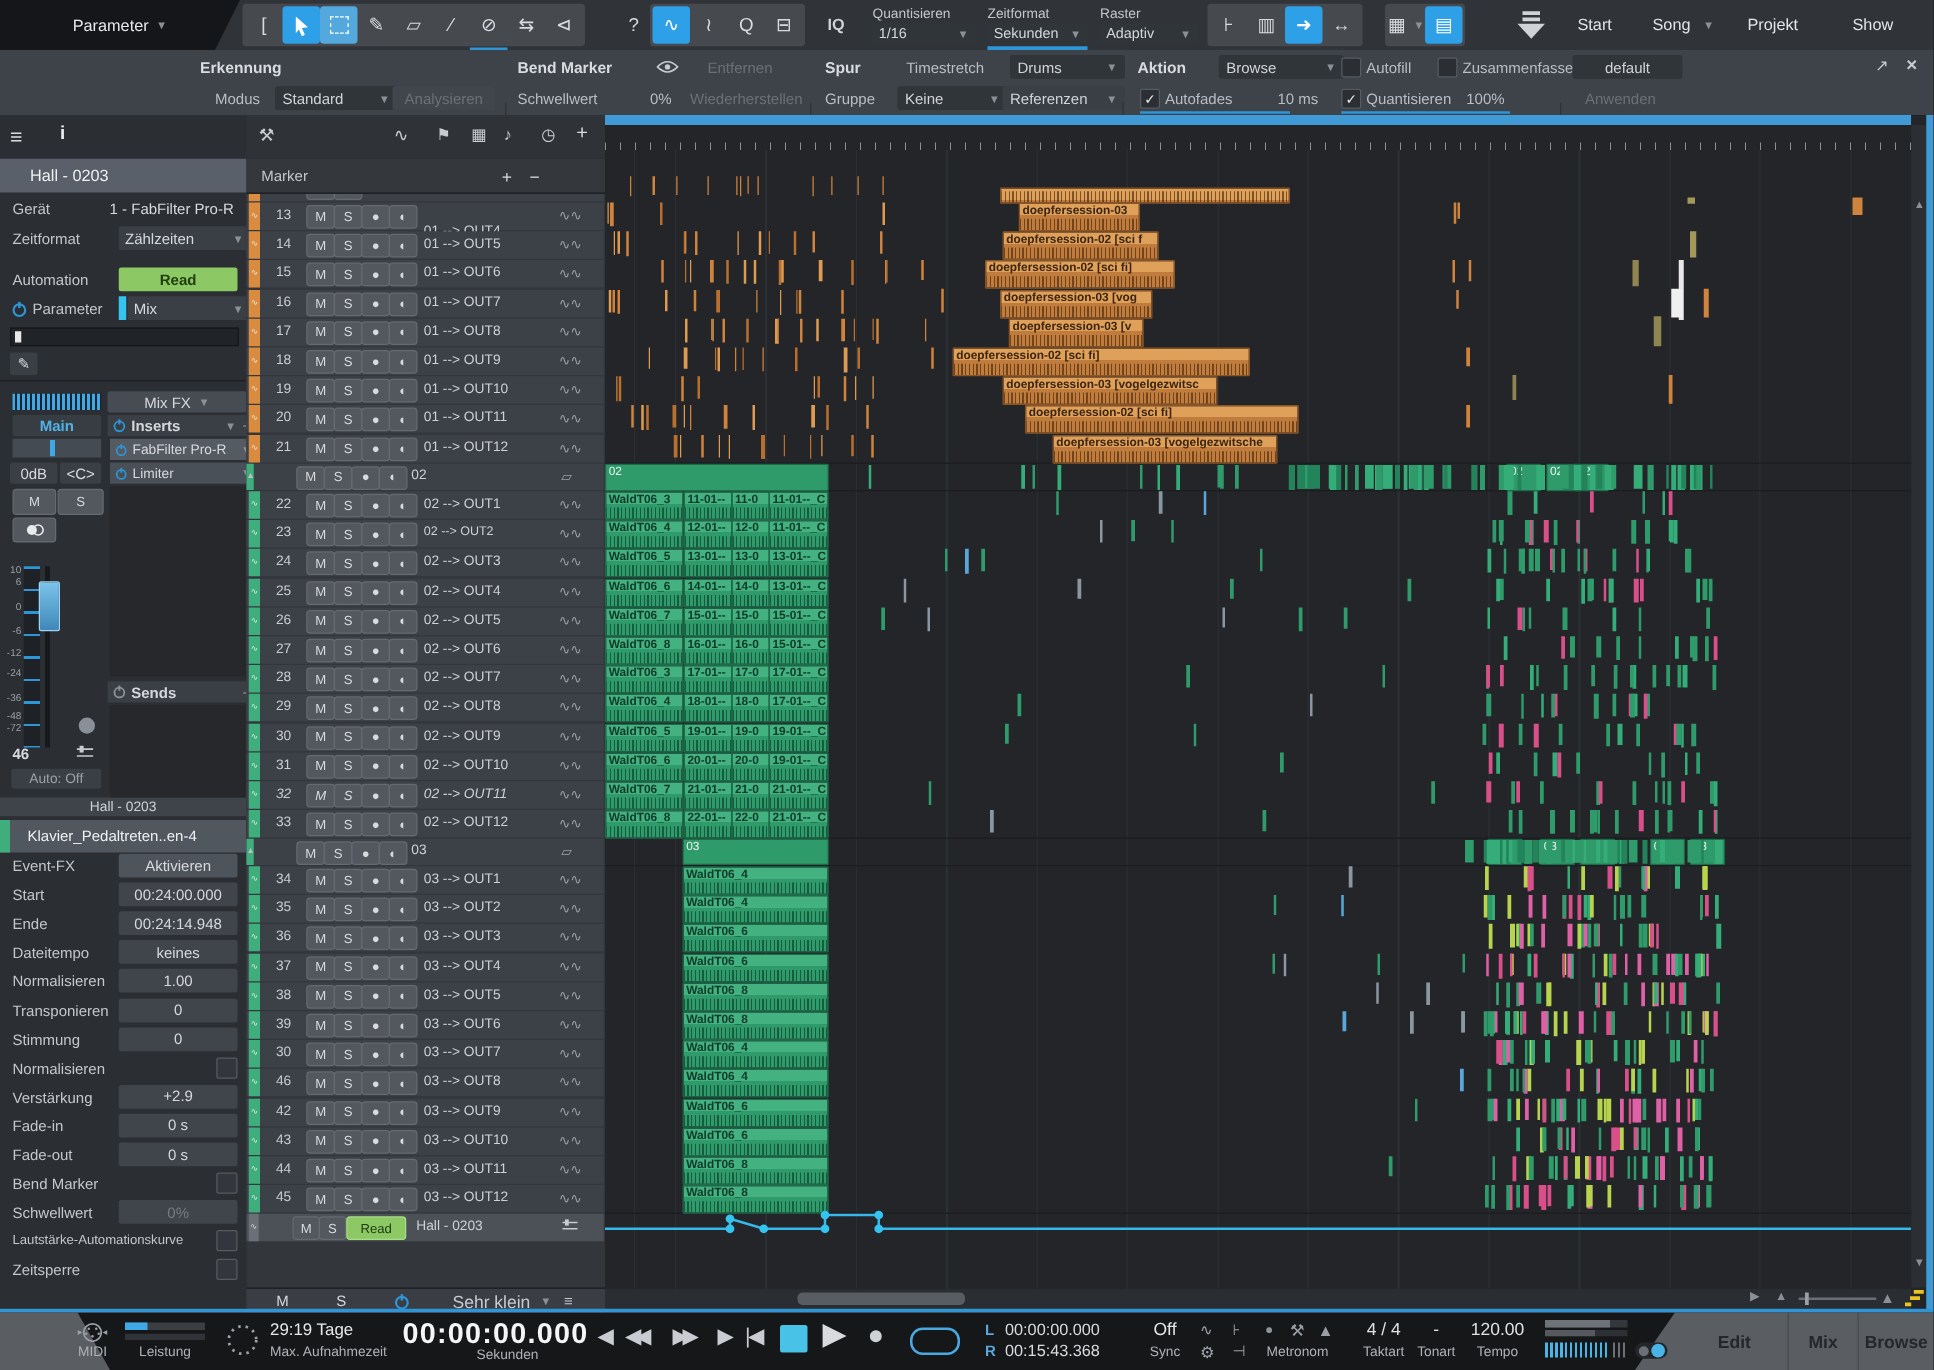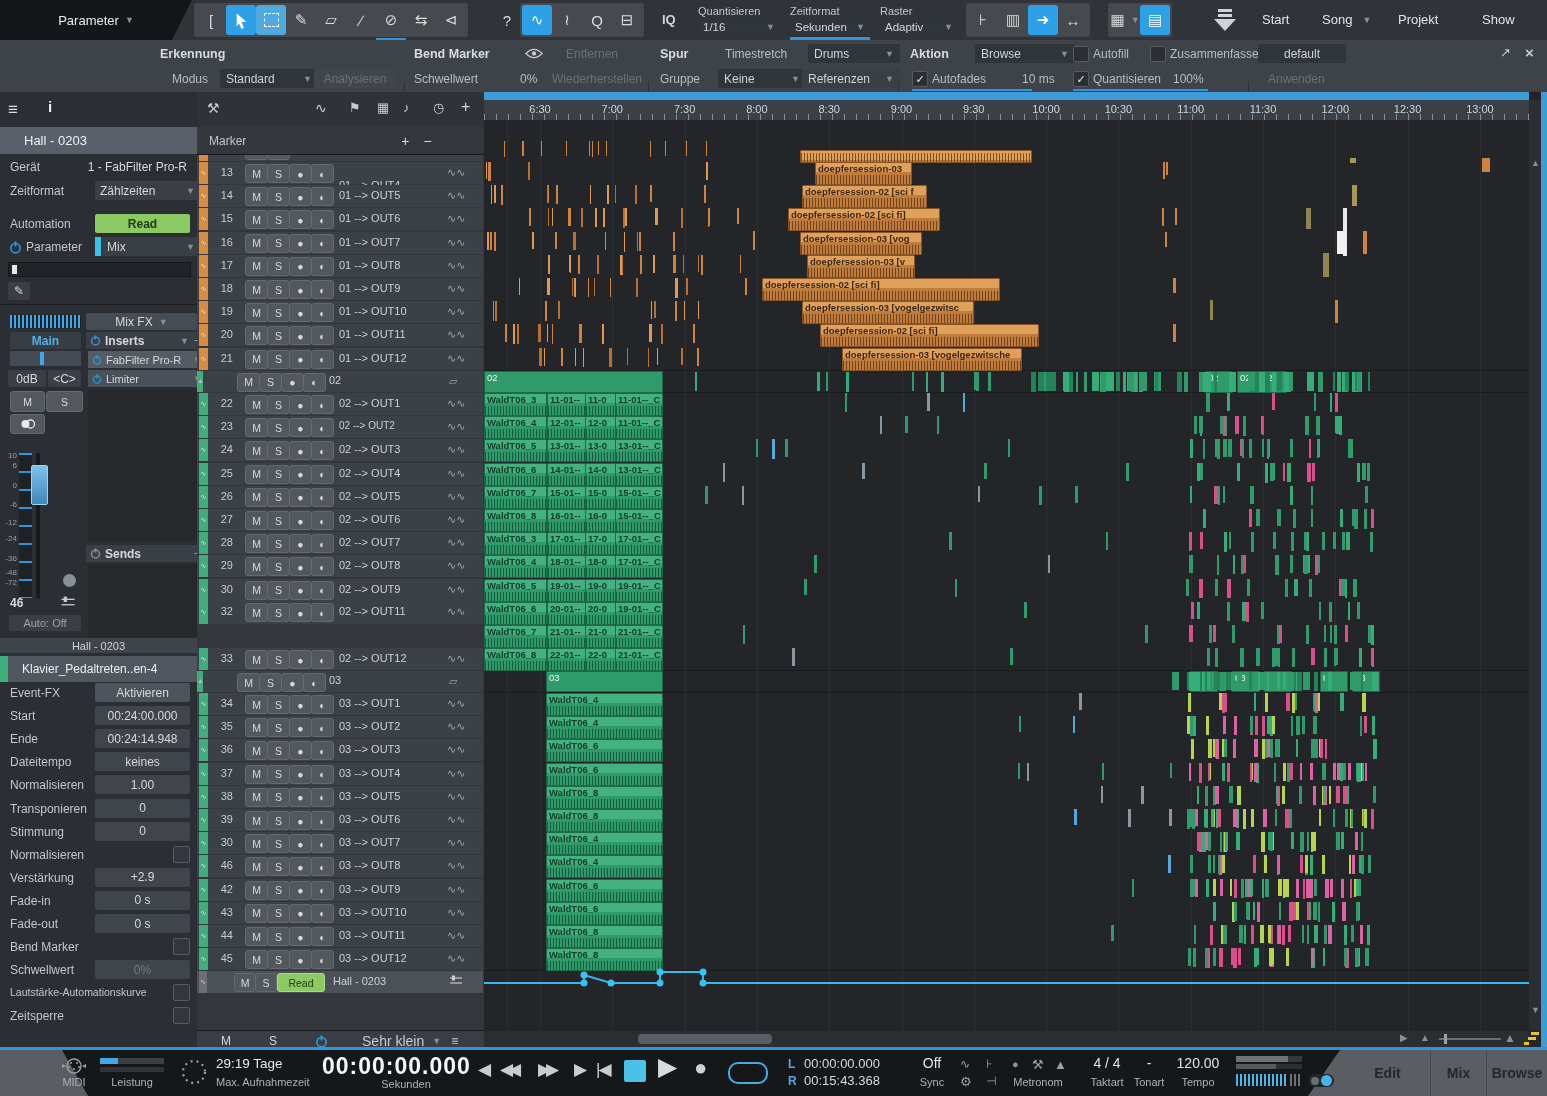--- a/index.html
+++ b/index.html
@@ -571,21 +571,21 @@
         <div class="trow" style="top: 509.8px;">
           <div style="position: absolute; left: 2px; top: 0px; width: 9px; height: 22px; background: rgb(63, 174, 124); color: rgba(255, 255, 255, 0.8); font-size: 7px; text-align: center; line-height: 22px;">∿</div>
           <div style="position: absolute; left: 14px; top: 4px; width: 22px; text-align: right; color: rgb(201, 204, 208); font-size: 11px;">31</div>
           <div class="tbtn" style="left: 48px; width: 21px;">M</div>
           <div class="tbtn" style="left: 70px; width: 21px;">S</div>
           <div class="tbtn" style="left: 92px; width: 21px;">●</div>
           <div class="tbtn" style="left: 114px; width: 21px;">◐</div>
           <div style="position: absolute; left: 142px; top: 4px; color: rgb(205, 209, 213); font-size: 11px; white-space: nowrap;">02 --&gt; OUT10</div>
           <span style="position:absolute;left:250px;top:4px;color:#9aa0a6;font-size:11px">∿∿</span>
         </div>
-        <div class="trow" style="top: 509px;">
+        <div class="trow" style="top: 533px; font-style: italic;">
           <div style="position: absolute; left: 2px; top: 0px; width: 9px; height: 22px; background: rgb(63, 174, 124); color: rgba(255, 255, 255, 0.8); font-size: 7px; text-align: center; line-height: 22px;">∿</div>
           <div style="position: absolute; left: 14px; top: 4px; width: 22px; text-align: right; color: rgb(201, 204, 208); font-size: 11px;">32</div>
           <div class="tbtn" style="left: 48px; width: 21px;">M</div>
           <div class="tbtn" style="left: 70px; width: 21px;">S</div>
           <div class="tbtn" style="left: 92px; width: 21px;">●</div>
           <div class="tbtn" style="left: 114px; width: 21px;">◐</div>
           <div style="position: absolute; left: 142px; top: 4px; color: rgb(205, 209, 213); font-size: 11px; white-space: nowrap;">02 --&gt; OUT11</div>
           <span style="position:absolute;left:250px;top:4px;color:#9aa0a6;font-size:11px">∿∿</span>
         </div>
         <div class="trow" style="top: 556.2px;">
@@ -766,36 +766,20 @@
           </svg>
       </span>
       <span style="margin-left:34px;color:#c8ccd1;font-size:14px">Sehr klein</span>
       <span class="caret" style="margin-left:8px">▼</span>
       <span style="margin-left:10px;color:#c8ccd1">≡</span>
     </div>
   </div>
 
   <div class="abs" id="arrange">
     <div class="abs" style="left:0;top:0;width:1045px;height:8px;background:#3f9ad6"></div>
-    <div class="abs" style="left:0;top:8px;width:1045px;height:20px;background:#3a4046;border-bottom:1px solid #23262a" id="ruler">
-        <div style="position: absolute; left: 36px; top: 3px; width: 40px; text-align: center; font-size: 11px; color: rgb(207, 214, 222);">6:30</div>
-        <div style="position: absolute; left: 108.3px; top: 3px; width: 40px; text-align: center; font-size: 11px; color: rgb(207, 214, 222);">7:00</div>
-        <div style="position: absolute; left: 180.6px; top: 3px; width: 40px; text-align: center; font-size: 11px; color: rgb(207, 214, 222);">7:30</div>
-        <div style="position: absolute; left: 252.9px; top: 3px; width: 40px; text-align: center; font-size: 11px; color: rgb(207, 214, 222);">8:00</div>
-        <div style="position: absolute; left: 325.2px; top: 3px; width: 40px; text-align: center; font-size: 11px; color: rgb(207, 214, 222);">8:30</div>
-        <div style="position: absolute; left: 397.5px; top: 3px; width: 40px; text-align: center; font-size: 11px; color: rgb(207, 214, 222);">9:00</div>
-        <div style="position: absolute; left: 469.8px; top: 3px; width: 40px; text-align: center; font-size: 11px; color: rgb(207, 214, 222);">9:30</div>
-        <div style="position: absolute; left: 542.1px; top: 3px; width: 40px; text-align: center; font-size: 11px; color: rgb(207, 214, 222);">10:00</div>
-        <div style="position: absolute; left: 614.4px; top: 3px; width: 40px; text-align: center; font-size: 11px; color: rgb(207, 214, 222);">10:30</div>
-        <div style="position: absolute; left: 686.7px; top: 3px; width: 40px; text-align: center; font-size: 11px; color: rgb(207, 214, 222);">11:00</div>
-        <div style="position: absolute; left: 759px; top: 3px; width: 40px; text-align: center; font-size: 11px; color: rgb(207, 214, 222);">11:30</div>
-        <div style="position: absolute; left: 831.3px; top: 3px; width: 40px; text-align: center; font-size: 11px; color: rgb(207, 214, 222);">12:00</div>
-        <div style="position: absolute; left: 903.6px; top: 3px; width: 40px; text-align: center; font-size: 11px; color: rgb(207, 214, 222);">12:30</div>
-        <div style="position: absolute; left: 975.9px; top: 3px; width: 40px; text-align: center; font-size: 11px; color: rgb(207, 214, 222);">13:00</div>
-      </div>
     <div class="abs" style="left:0;top:22px;width:1045px;height:6px;background-image:repeating-linear-gradient(90deg,#8a9096 0 1px,transparent 1px 12px)"></div>
     <div class="abs" id="grid" style="left:0;top:28px;width:1045px;height:911px;
          background-image:repeating-linear-gradient(90deg,#2c3035 0 1px,transparent 1px 72.3px);
          background-position:56px 0">
         <div style="position: absolute; left: 0px; top: 249.8px; width: 1045px; height: 1px; background: rgb(27, 29, 32);"></div>
         <div style="position: absolute; left: 0px; top: 272px; width: 1045px; height: 1px; background: rgb(27, 29, 32);"></div>
         <div style="position: absolute; left: 0px; top: 550.4px; width: 1045px; height: 1px; background: rgb(27, 29, 32);"></div>
         <div style="position: absolute; left: 0px; top: 572px; width: 1045px; height: 1px; background: rgb(27, 29, 32);"></div>
         <div style="position: absolute; left: 0px; top: 850.4px; width: 1045px; height: 1px; background: rgb(27, 29, 32);"></div>
         <div class="clip c-or" style="left: 316px; top: 30px; width: 230px; height: 11px;"></div>

